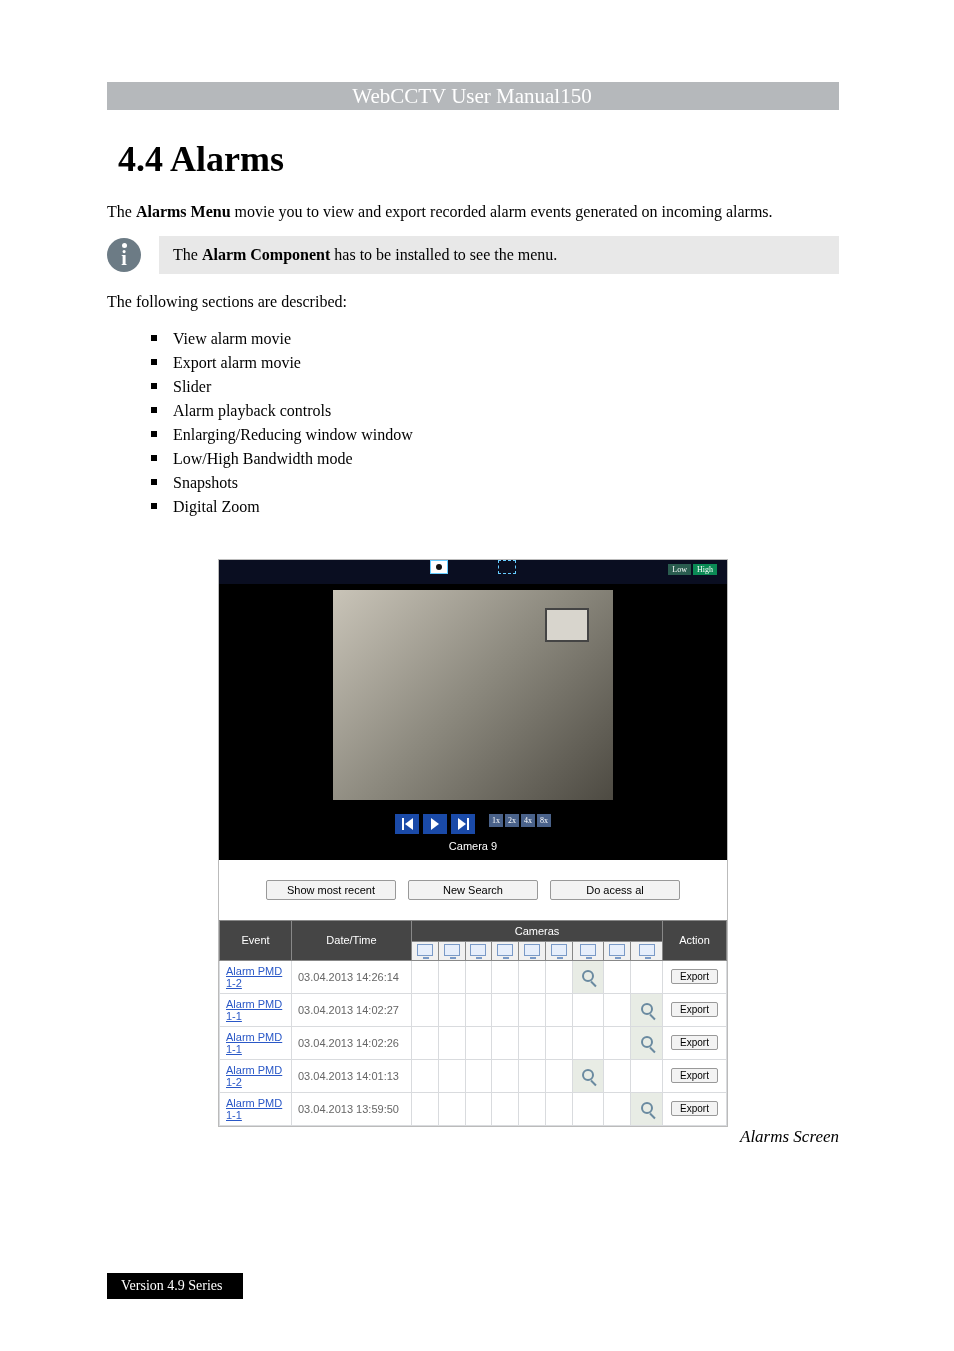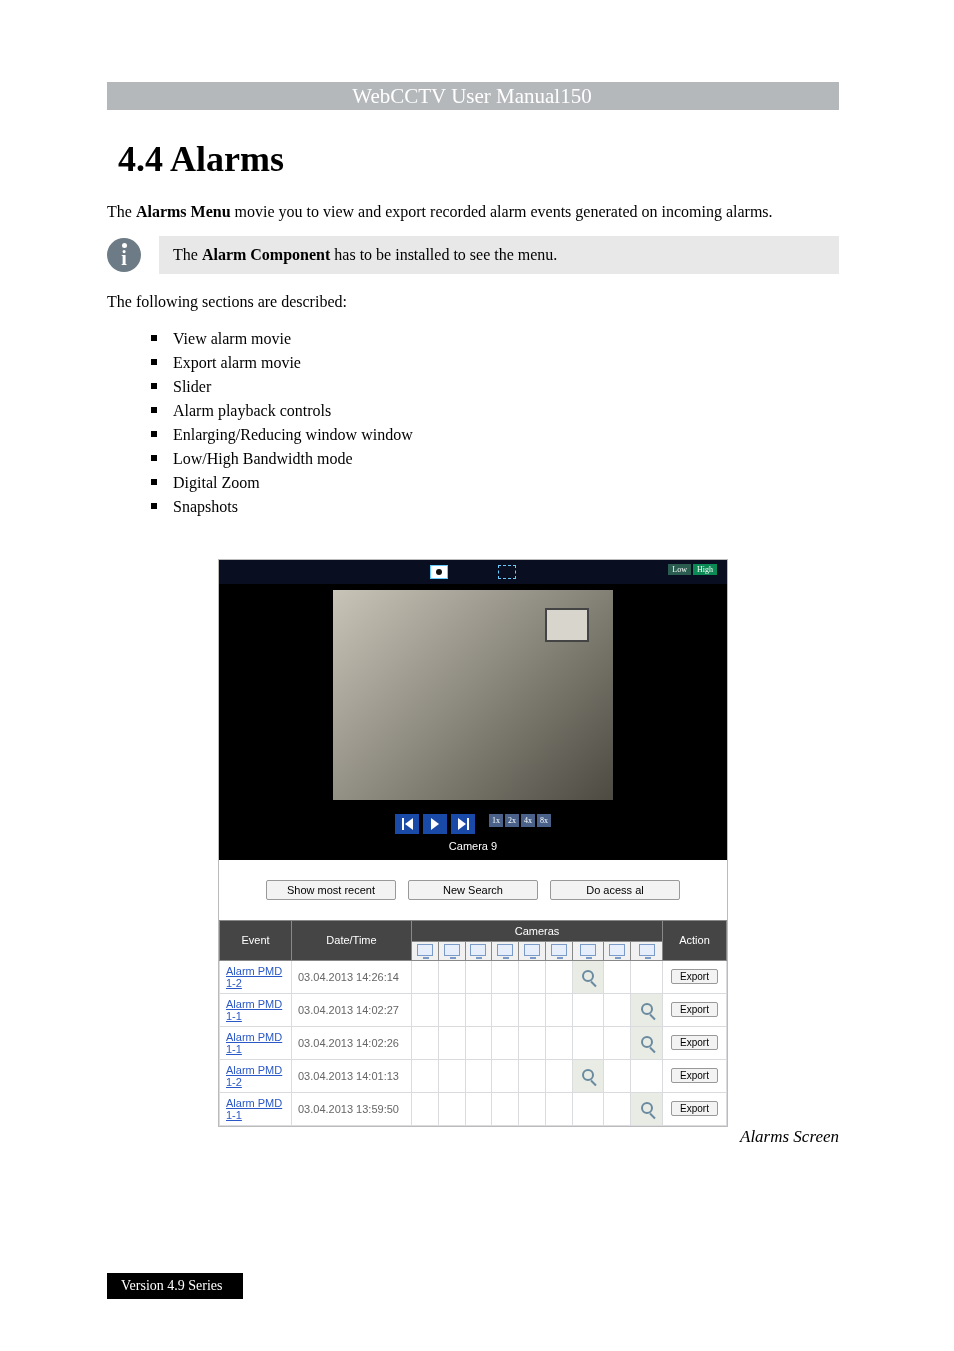--- a/index.html
+++ b/index.html
@@ -104,21 +104,20 @@
   
   .shot {
     margin: 40px auto 0 auto;
     width: 510px;
     border: 1px solid #bbb;
   }
   .shot-top {
     background: #0a0e21;
     height: 24px;
     display: flex;
-    align-items: center;
     justify-content: center;
     gap: 50px;
     position: relative;
   }
   .shot-top .cam-ico, .shot-top .full-ico {
     width: 18px; height: 14px;
     border: 1px solid #6cf;
   }
   .shot-top .cam-ico { background: #fff; position: relative; }
   .shot-top .cam-ico::after { content: ""; position: absolute; width:6px; height:6px; border-radius:50%; background:#111; top:3px; left:5px; }
@@ -317,22 +316,22 @@
 
   <p class="body">The following sections are described:</p>
 
   <ul class="bullets" id="bullet-list">
       <li>View alarm movie</li>
       <li>Export alarm movie</li>
       <li>Slider</li>
       <li>Alarm playback controls</li>
       <li>Enlarging/Reducing window window</li>
       <li>Low/High Bandwidth mode</li>
+      <li>Snapshots</li>
       <li>Digital Zoom</li>
-      <li>Snapshots</li>
     </ul>
 
   <div class="shot">
     <div class="shot-top">
       <div class="cam-ico"></div>
       <div class="full-ico"></div>
       <div class="bw">
         <span>Low</span>
         <span class="hi">High</span>
       </div>

